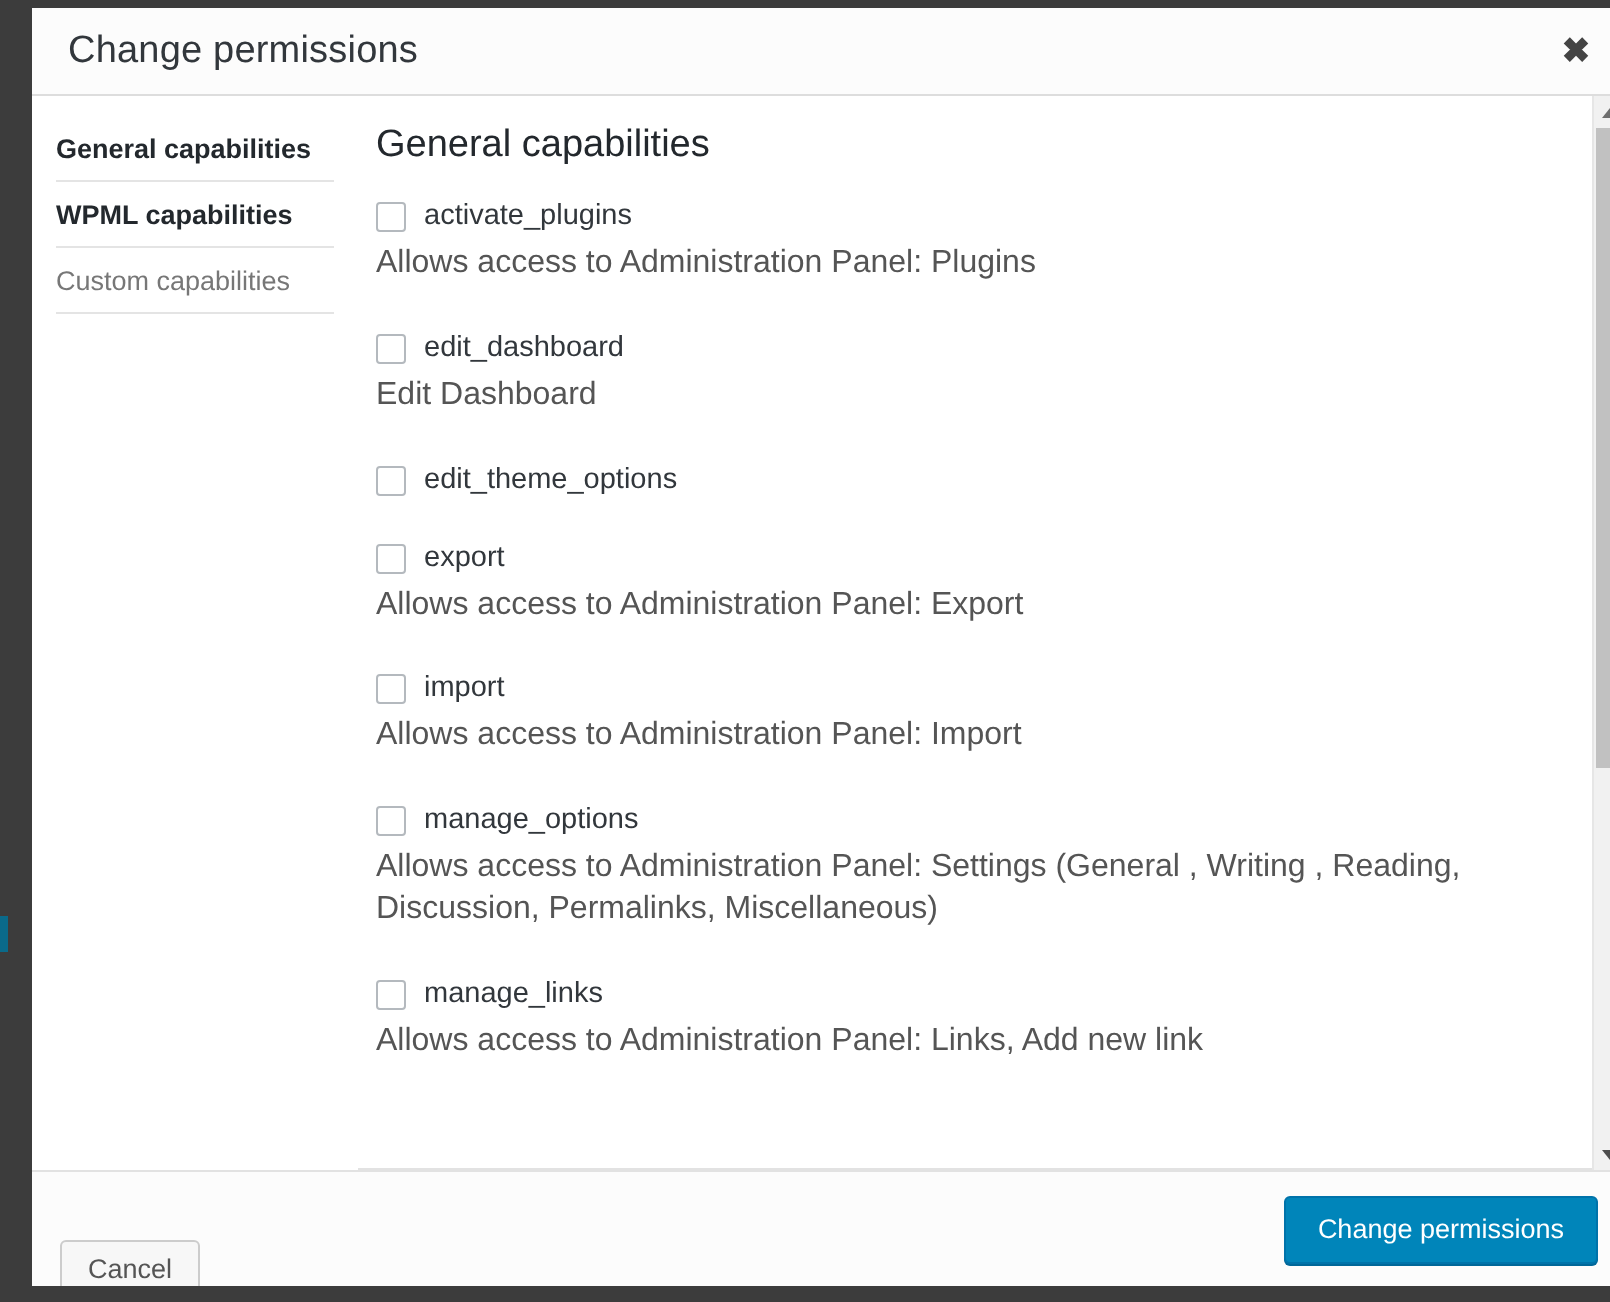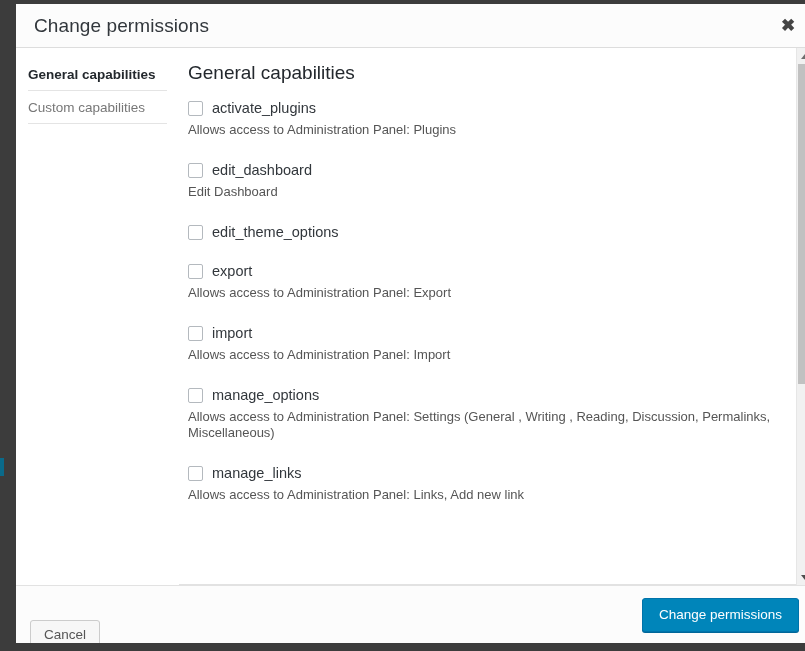--- a/index.html
+++ b/index.html
@@ -140,21 +140,21 @@
     border-radius: 2px;
     box-sizing: border-box;
     cursor: pointer;
     margin-right: 9px;
   }
   .cap-name {
     font-size: 14.5px;
     color: #32373c;
   }
   .cap-desc {
-    font-size: 13px;
+    font-size: 16px;
     color: #555;
     line-height: 1.3;
   }
   
   .scrollbar {
     position: absolute;
     right: 0;
     top: 0;
     bottom: 0;
     width: 17px;
@@ -240,20 +240,21 @@
 
     <div class="modal-header">
       <div class="modal-title">Change permissions</div>
       <button class="close-btn">✖</button>
     </div>
 
     <div class="modal-body">
 
       <div class="sidebar">
         <div class="sidebar-item active">General capabilities</div>
+        <div class="sidebar-item bold">WPML capabilities</div>
         <div class="sidebar-item">Custom capabilities</div>
       </div>
 
       <div class="content">
         <div class="content-inner">
           <div class="section-title">General capabilities</div>
 
           <div class="cap-row">
             <div class="cap-line">
               <div class="cap-checkbox"></div>

